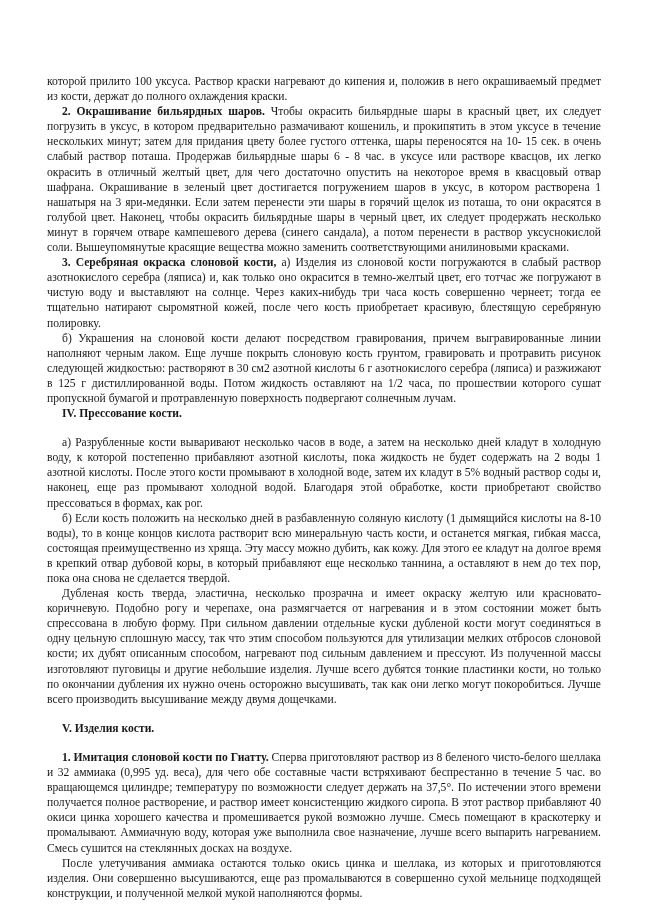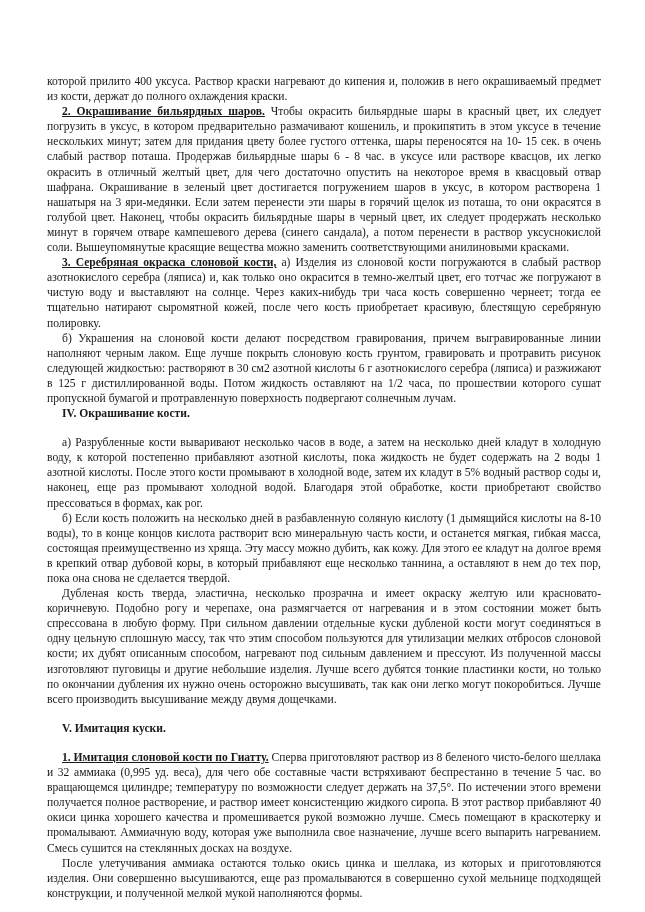--- a/index.html
+++ b/index.html
@@ -5,35 +5,35 @@
   html, body { margin: 0; padding: 0; background: #ffffff; }
   body { width: 645px; height: 912px; overflow: hidden; position: relative; }
   .page {
     position: absolute; left: 47px; top: 74px; width: 554px;
     font-family: "Liberation Serif", "DejaVu Serif", serif;
     font-size: 11.6px; line-height: 15.1px; color: #1a1a1a;
     text-align: justify;
   }
   .page p { margin: 0; }
   .page p.ind { text-indent: 15px; }
-  .page b { font-weight: bold; text-decoration: underline; }
+  .page b { font-weight: bold; }
   .heading { font-weight: bold; text-indent: 15px; margin: 0; }
   .gap-after { margin-bottom: 14px !important; }
 </style>
 </head>
 <body>
 
 <div class="page">
-  <p>которой прилито 400 уксуса. Раствор краски нагревают до кипения и, положив в него окрашиваемый предмет из кости, держат до полного охлаждения краски.</p>
+  <p>которой прилито 100 уксуса. Раствор краски нагревают до кипения и, положив в него окрашиваемый предмет из кости, держат до полного охлаждения краски.</p>
   <p class="ind"><b>2. Окрашивание бильярдных шаров.</b><span> Чтобы окрасить бильярдные шары в красный цвет, их следует погрузить в уксус, в котором предварительно размачивают кошениль, и прокипятить в этом уксусе в течение нескольких минут; затем для придания цвету более густого оттенка, шары переносятся на 10- 15 сек. в очень слабый раствор поташа. Продержав бильярдные шары 6 - 8 час. в уксусе или растворе квасцов, их легко окрасить в отличный желтый цвет, для чего достаточно опустить на некоторое время в квасцовый отвар шафрана. Окрашивание в зеленый цвет достигается погружением шаров в уксус, в котором растворена 1 нашатыря на 3 яри-медянки. Если затем перенести эти шары в горячий щелок из поташа, то они окрасятся в голубой цвет. Наконец, чтобы окрасить бильярдные шары в черный цвет, их следует продержать несколько минут в горячем отваре кампешевого дерева (синего сандала), а потом перенести в раствор уксуснокислой соли. Вышеупомянутые красящие вещества можно заменить соответствующими анилиновыми красками.</span></p>
   <p class="ind"><b>3. Серебряная окраска слоновой кости,</b><span> а) Изделия из слоновой кости погружаются в слабый раствор азотнокислого серебра (ляписа) и, как только оно окрасится в темно-желтый цвет, его тотчас же погружают в чистую воду и выставляют на солнце. Через каких-нибудь три часа кость совершенно чернеет; тогда ее тщательно натирают сыромятной кожей, после чего кость приобретает красивую, блестящую серебряную полировку.</span></p>
   <p class="ind">б) Украшения на слоновой кости делают посредством гравирования, причем выгравированные линии наполняют черным лаком. Еще лучше покрыть слоновую кость грунтом, гравировать и протравить рисунок следующей жидкостью: растворяют в 30 см2 азотной кислоты 6 г азотнокислого серебра (ляписа) и разжижают в 125 г дистиллированной воды. Потом жидкость оставляют на 1/2 часа, по прошествии которого сушат пропускной бумагой и протравленную поверхность подвергают солнечным лучам.</p>
 
-  <p class="heading gap-after">IV. Окрашивание кости.</p>
+  <p class="heading gap-after">IV. Прессование кости.</p>
   <p class="ind">а) Разрубленные кости вываривают несколько часов в воде, а затем на несколько дней кладут в холодную воду, к которой постепенно прибавляют азотной кислоты, пока жидкость не будет содержать на 2 воды 1 азотной кислоты. После этого кости промывают в холодной воде, затем их кладут в 5% водный раствор соды и, наконец, еще раз промывают холодной водой. Благодаря этой обработке, кости приобретают свойство прессоваться в формах, как рог.</p>
   <p class="ind">б) Если кость положить на несколько дней в разбавленную соляную кислоту (1 дымящийся кислоты на 8-10 воды), то в конце концов кислота растворит всю минеральную часть кости, и останется мягкая, гибкая масса, состоящая преимущественно из хряща. Эту массу можно дубить, как кожу. Для этого ее кладут на долгое время в крепкий отвар дубовой коры, в который прибавляют еще несколько таннина, а оставляют в нем до тех пор, пока она снова не сделается твердой.</p>
   <p class="ind gap-after">Дубленая кость тверда, эластична, несколько прозрачна и имеет окраску желтую или красновато-коричневую. Подобно рогу и черепахе, она размягчается от нагревания и в этом состоянии может быть спрессована в любую форму. При сильном давлении отдельные куски дубленой кости могут соединяться в одну цельную сплошную массу, так что этим способом пользуются для утилизации мелких отбросов слоновой кости; их дубят описанным способом, нагревают под сильным давлением и прессуют. Из полученной массы изготовляют пуговицы и другие небольшие изделия. Лучше всего дубятся тонкие пластинки кости, но только по окончании дубления их нужно очень осторожно высушивать, так как они легко могут покоробиться. Лучше всего производить высушивание между двумя дощечками.</p>
 
-  <p class="heading gap-after">V. Имитация куски.</p>
+  <p class="heading gap-after">V. Изделия кости.</p>
   <p class="ind"><b>1. Имитация слоновой кости по Гиатту.</b><span> Сперва приготовляют раствор из 8 беленого чисто-белого шеллака и 32 аммиака (0,995 уд. веса), для чего обе составные части встряхивают беспрестанно в течение 5 час. во вращающемся цилиндре; температуру по возможности следует держать на 37,5°. По истечении этого времени получается полное растворение, и раствор имеет консистенцию жидкого сиропа. В этот раствор прибавляют 40 окиси цинка хорошего качества и промешивается рукой возможно лучше. Смесь помещают в краскотерку и промалывают. Аммиачную воду, которая уже выполнила свое назначение, лучше всего выпарить нагреванием. Смесь сушится на стеклянных досках на воздухе.</span></p>
   <p class="ind">После улетучивания аммиака остаются только окись цинка и шеллака, из которых и приготовляются изделия. Они совершенно высушиваются, еще раз промалываются в совершенно сухой мельнице подходящей конструкции, и полученной мелкой мукой наполняются формы.</p>
 
 </div>
 
 </body></html>

